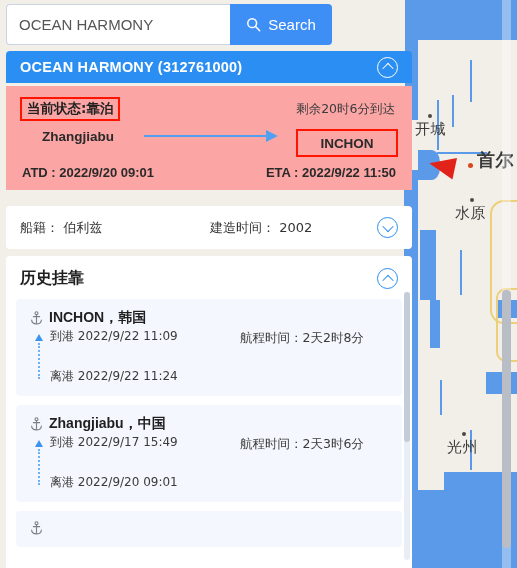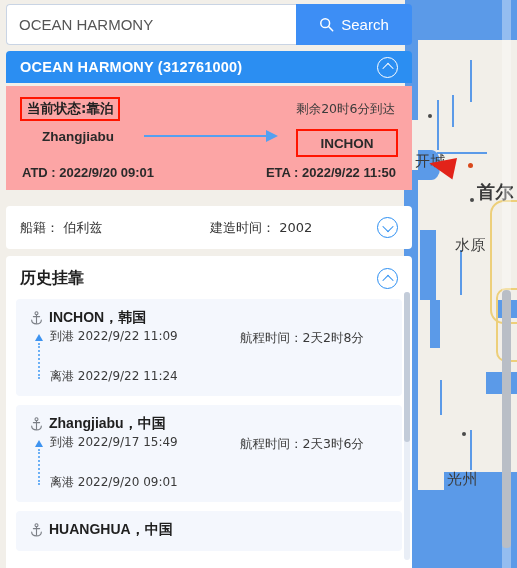--- a/index.html
+++ b/index.html
@@ -43,21 +43,20 @@
     position: absolute;
     background: #5b9ae8;
   }
   .city-label {
     position: absolute;
     font-size: 15px;
     color: #3a3a3a;
     font-family: "DejaVu Sans", sans-serif;
     white-space: nowrap;
     letter-spacing: 0.5px;
-    margin-top: 32px;
   }
   .city-dot {
     position: absolute;
     width: 4px;
     height: 4px;
     border-radius: 50%;
     background: #4a4a4a;
   }
   .city-dot.capital {
     width: 5px;
@@ -81,21 +80,21 @@
     top: 0;
     width: 412px;
     height: 568px;
   }
 
   
   .search-row {
     position: absolute;
     left: 6px;
     top: 4px;
-    width: 406px;
+    width: 326px;
     height: 41px;
     display: flex;
     align-items: stretch;
   }
   .search-input {
     flex: 1;
     border: 1px solid #c9d4e4;
     border-right: none;
     border-radius: 4px 0 0 4px;
     background: #ffffff;
@@ -588,21 +587,20 @@
         <div class="hist-entry">
           <div class="hist-port">
             <span>
               <svg class="anchor-icon" width="13" height="14" viewBox="0 0 14 15" fill="none" stroke="#7b7f86" stroke-width="1.2">
                 <circle cx="7" cy="2.4" r="1.6"></circle>
                 <line x1="7" y1="4" x2="7" y2="13" stroke-linecap="round"></line>
                 <line x1="3.6" y1="6" x2="10.4" y2="6" stroke-linecap="round"></line>
                 <path d="M1.8 9.6 C1.8 12.6 4.3 13.8 7 13.8 C9.7 13.8 12.2 12.6 12.2 9.6" stroke-linecap="round"></path>
               </svg>
             </span>
-            <span>HUANGHUA，中国</span>
           </div>
         </div>
 
       </div>
 
       <div class="hist-scrollbar">
         <div class="thumb"></div>
       </div>
     </div>
   </div>

